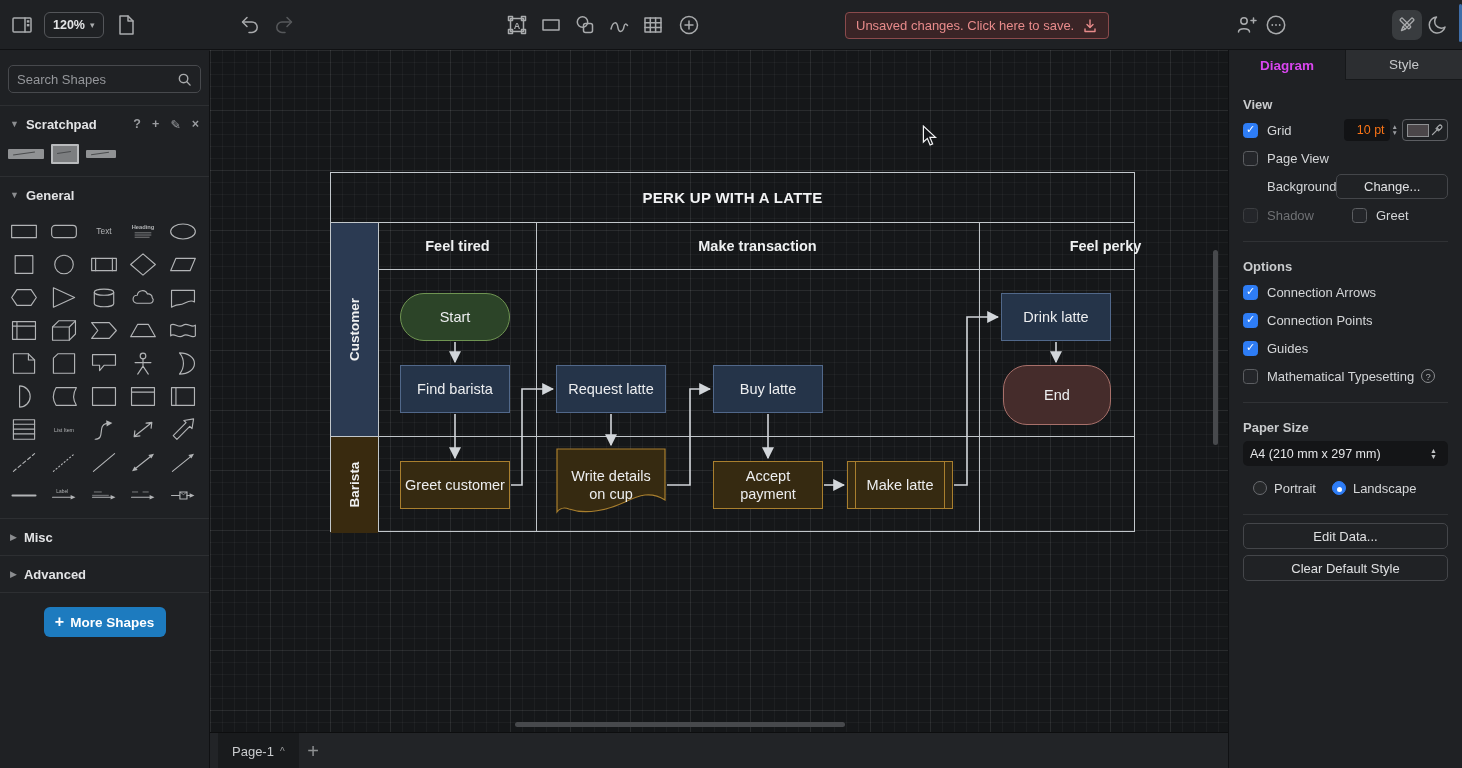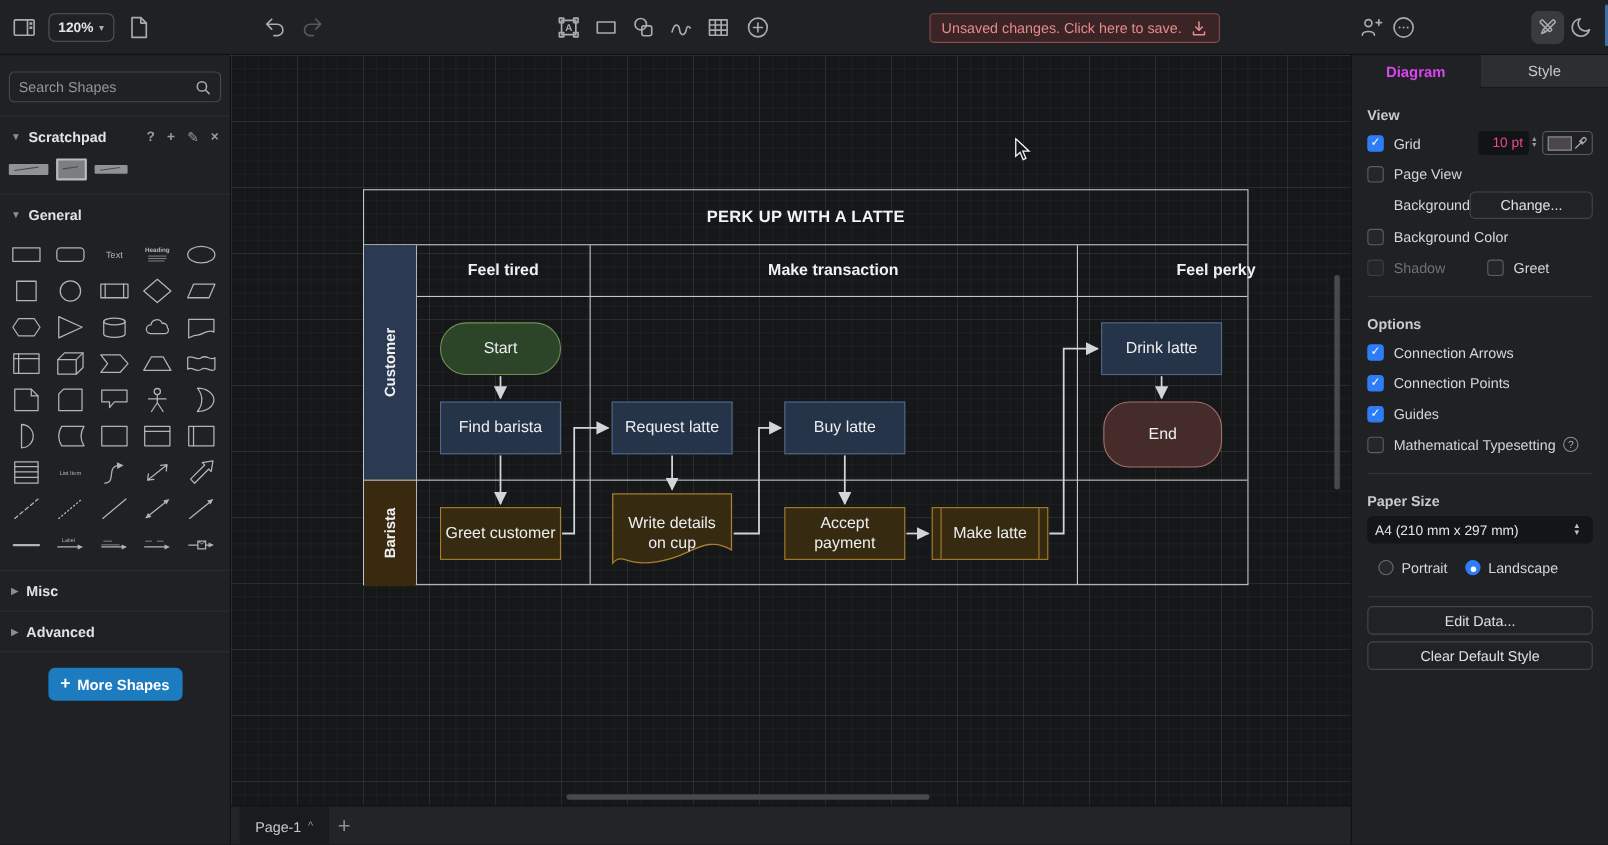--- a/index.html
+++ b/index.html
@@ -92,21 +92,21 @@
   .p-body{padding:0 14px;}
   .p-head{font-size:13px;font-weight:bold;color:#c9cbcd;margin:17px 0 6px 0;}
   .p-row{display:flex;align-items:center;min-height:24px;margin:4px 0;font-size:13px;color:#d4d6d8;}
   .cb{width:15px;height:15px;border-radius:3.5px;background:#24262a;border:1px solid #5c5e62;margin-right:9px;
       flex:none;position:relative;cursor:pointer;}
   .cb.on{background:#2e7df6;border-color:#2e7df6;}
   .cb.on::after{content:"✓";position:absolute;left:0;top:-1px;width:100%;text-align:center;color:#fff;font-size:11px;font-weight:bold;}
   .cb.disabled{border-color:#3c3e41;}
   .lbl-dis{color:#6f7174;}
   .spacer{flex:1;}
-  .pt-field{width:46px;height:22px;background:#121315;border-radius:4px;color:#ec4899;font-size:12.5px;
+  .pt-field{width:46px;height:22px;background:#121315;border-radius:4px;color:#f97316;font-size:12.5px;
     display:flex;align-items:center;justify-content:flex-end;padding-right:5px;cursor:text;}
   .stepper{display:flex;flex-direction:column;justify-content:center;line-height:6px;font-size:6.5px;color:#9a9ca0;margin:0 4px 0 2px;cursor:pointer;}
   .swatch-btn{width:46px;height:22px;border:1px solid #5c5e62;border-radius:4px;display:flex;align-items:center;
     justify-content:space-between;padding:0 4px;cursor:pointer;}
   .swatch{width:22px;height:13px;background:#4b4649;border:1px solid #8f9193;}
   .btn{background:#202225;border:1px solid #44464a;border-radius:5px;color:#dfe0e2;font-size:13px;
     display:flex;align-items:center;justify-content:center;cursor:pointer;}
   .change-btn{width:112px;height:25px;margin-left:auto;}
   .wide-btn{width:100%;height:26px;margin:6px 0;}
   .help{width:14px;height:14px;border:1px solid #8b8d90;border-radius:50%;color:#a9abad;font-size:9.5px;
@@ -658,24 +658,20 @@
       <div class="p-row">
         <span class="cb"></span>
         <span>Page View</span>
       </div>
 
       <div class="p-row">
         <span style="margin-left:24px">Background</span>
         <button class="btn change-btn">Change...</button>
       </div>
 
-      <div class="p-row">
-        <span class="cb"></span>
-        <span>Background Color</span>
-      </div>
 
       <div class="p-row">
         <span class="cb disabled"></span>
         <span class="lbl-dis">Shadow</span>
         <span style="width:38px"></span>
         <span class="cb"></span>
         <span>Greet</span>
       </div>
 
       <div class="p-div"></div>

